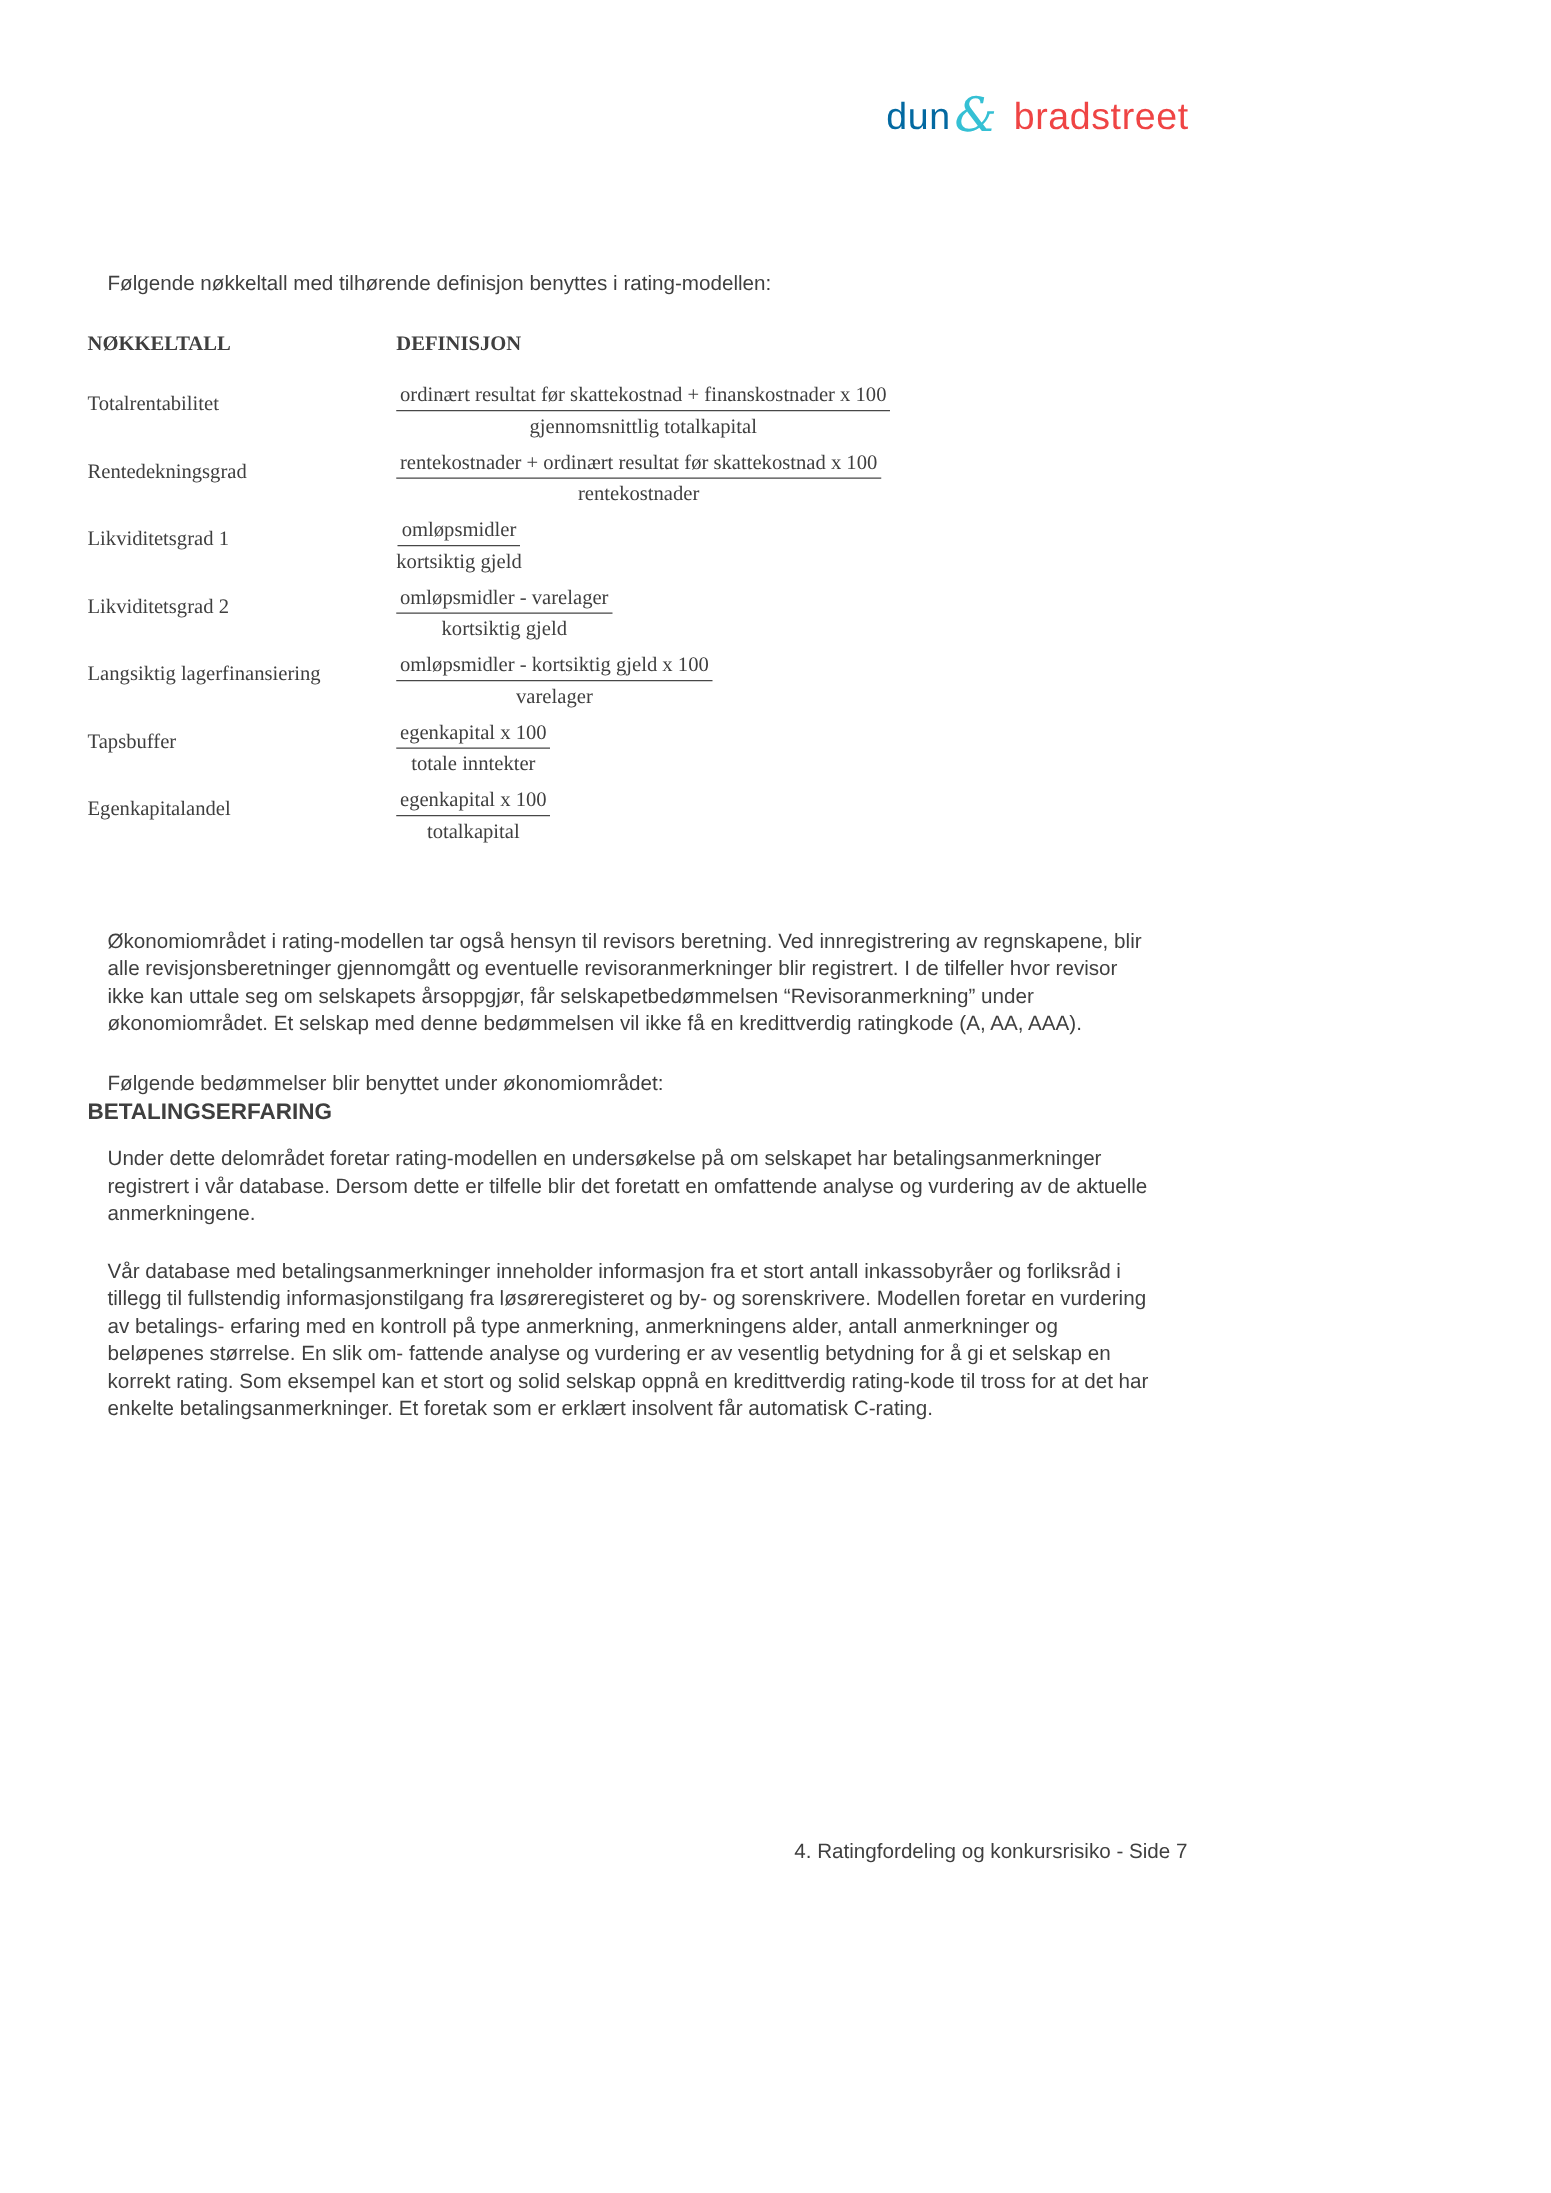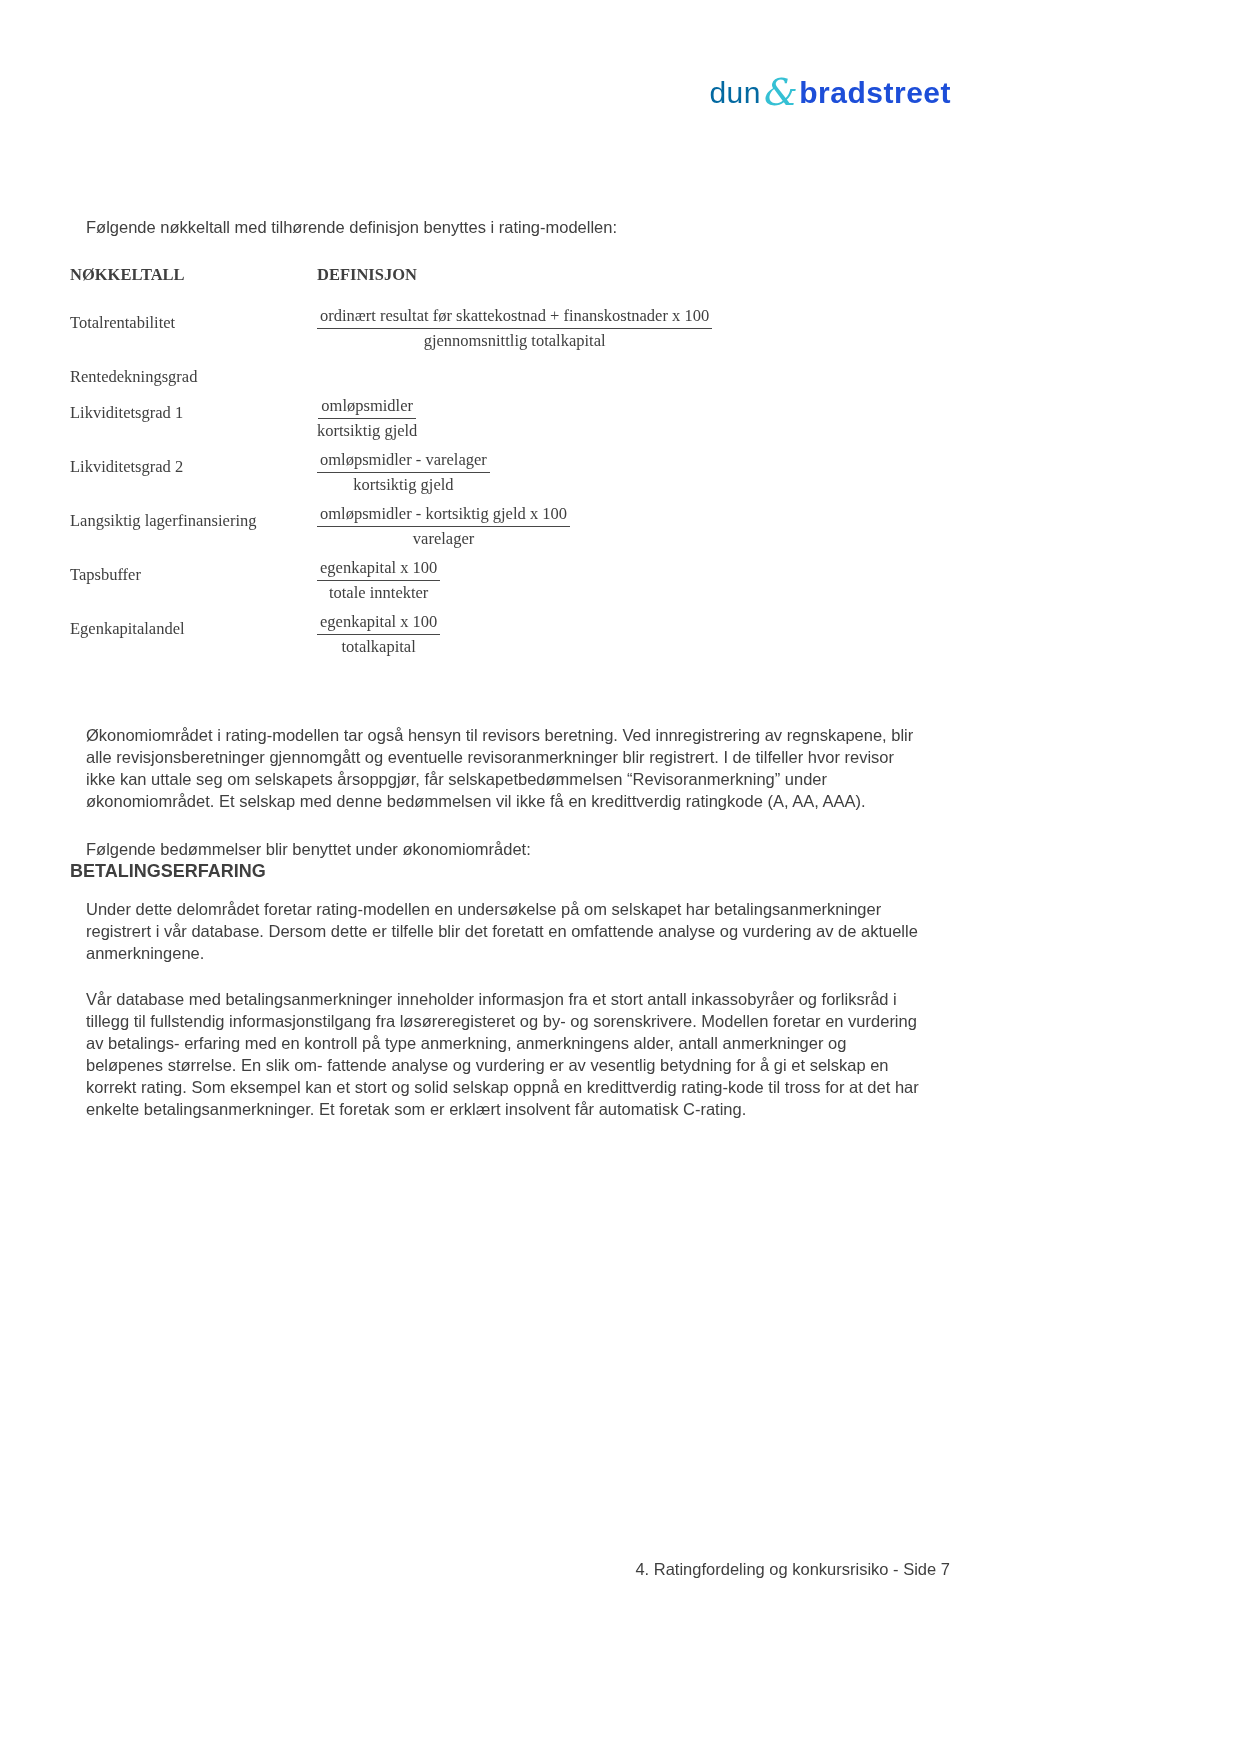--- a/index.html
+++ b/index.html
@@ -3,21 +3,21 @@
 <meta charset="utf-8">
 <style>
   html,body{margin:0;padding:0;background:#ffffff;}
   body{font-family:"Liberation Sans","DejaVu Sans",sans-serif;color:#3f3f3f;}
   .page{position:relative;width:1241px;height:1754px;background:#ffffff;overflow:hidden;}
 
   
   .logo{position:absolute;top:70px;right:290px;white-space:nowrap;font-size:30px;letter-spacing:.5px;}
   .logo-dun{color:#0369a1;font-weight:500;}
   .logo-amp{color:#35c0d4;font-family:"DejaVu Serif",serif;font-style:italic;font-size:38px;font-weight:400;margin:0 1px 0 3px;vertical-align:-2px;}
-  .logo-bradstreet{color:#1d4ed8;font-weight:700;}
+  .logo-bradstreet{color:#ef4444;font-weight:400;margin-left:12px;}
 
   
   .content{position:absolute;left:70px;top:200px;width:872px;font-size:16.5px;line-height:22px;}
   p{margin:16px;}
   .intro{margin-bottom:26px;}
 
   
   .ratio-table{margin-bottom:66px;font-family:Liberation Serif, serif;}
   .t-row{display:flex;align-items:flex-start;margin-bottom:8px;}
   .t-label{width:247px;flex:0 0 247px;padding-top:6px;}
@@ -32,21 +32,21 @@
 
   .para{margin-bottom:26px;}
   .list-intro{margin-bottom:0;}
   ul.judgements{margin:0 0 30px 0;padding-left:19px;list-style:disc;}
   ul.judgements li{line-height:22.5px;padding-left:3px;}
 
   .section-heading{font-weight:bold;font-size:18px;margin:0 0 0 0;line-height:22px;}
   .para-tight{margin-bottom:24px;}
 
   
-  .footer{position:absolute;right:291px;top:1560px;font-size:16.5px;color:#3f3f3f;}
+  .footer{position:absolute;right:291px;top:1472px;font-size:16.5px;color:#3f3f3f;}
 </style>
 </head>
 <body>
 
 <div class="page">
 
   <div class="logo">
     <span class="logo-dun">dun</span><span class="logo-amp">&amp;</span><span class="logo-bradstreet">bradstreet</span>
   </div>
 
@@ -66,20 +66,26 @@
         <div class="t-def">
           <span class="frac">
             <span class="num">ordinært resultat før skattekostnad + finanskostnader x 100</span>
             <span class="den">gjennomsnittlig totalkapital</span>
           </span>
         </div>
       </div>
 
       <div class="t-row">
         <div class="t-label">Rentedekningsgrad</div>
+        <div class="t-def">
+          <span class="frac">
+            <span class="num">rentekostnader + ordinært resultat før skattekostnad x 100</span>
+            <span class="den">rentekostnader</span>
+          </span>
+        </div>
       </div>
 
       <div class="t-row">
         <div class="t-label">Likviditetsgrad 1</div>
         <div class="t-def">
           <span class="frac">
             <span class="num">omløpsmidler</span>
             <span class="den">kortsiktig gjeld</span>
           </span>
         </div>

